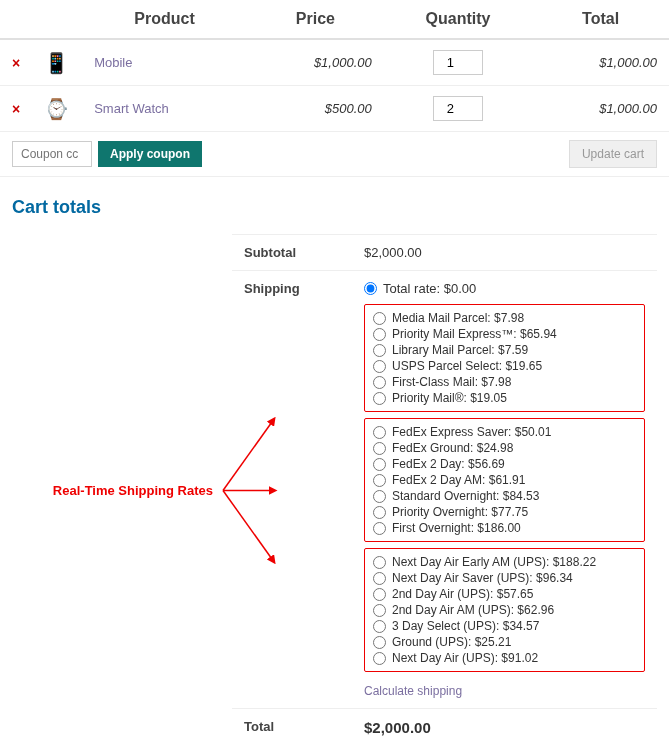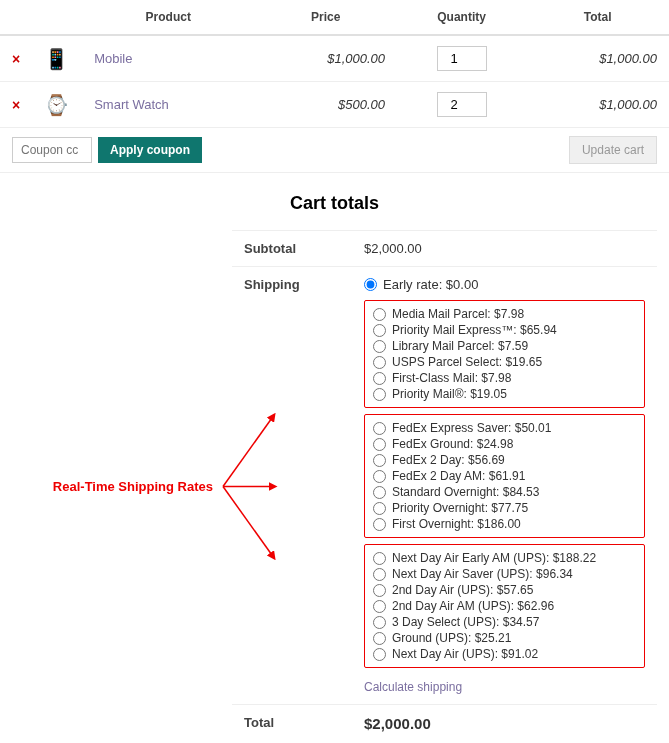--- a/index.html
+++ b/index.html
@@ -1,41 +1,41 @@
 <!DOCTYPE html>
 <html><head>
   <meta charset="utf-8">
   <style>
     * { box-sizing: border-box; margin: 0; padding: 0; }
     body { font-family: Arial, sans-serif; font-size: 13px; color: #333; background: #fff; width: 669px; min-height: 743px; }
 
     
     .cart-table { width: 100%; border-collapse: collapse; }
-    .cart-table th { padding: 10px 12px; border-bottom: 2px solid #e0e0e0; font-weight: bold; color: #444; font-size: 12px; }
+    .cart-table th { padding: 10px 12px; border-bottom: 2px solid #e0e0e0; font-weight: bold; color: #444; font-size: 16px; }
     .cart-table td { padding: 10px 12px; border-bottom: 1px solid #eee; vertical-align: middle; }
     .cart-table th.col-product { text-align: center; }
     .cart-table th.col-price { text-align: center; }
     .cart-table th.col-quantity { text-align: center; }
     .cart-table th.col-total { text-align: center; }
     .remove-icon { color: #cc0000; font-weight: bold; font-size: 14px; cursor: pointer; }
     .product-icon { font-size: 20px; color: #555; }
     .product-link { color: #7b6fa0; text-decoration: none; }
     .qty-input { width: 50px; border: 1px solid #ccc; padding: 4px; text-align: center; font-size: 13px; }
     .price-cell { text-align: right; font-style: italic; }
 
     
     .coupon-row { display: flex; align-items: center; padding: 8px 12px; border-bottom: 1px solid #eee; gap: 6px; justify-content: space-between; }
     .coupon-left { display: flex; gap: 6px; align-items: center; }
     .coupon-input { border: 1px solid #ccc; padding: 5px 8px; font-size: 12px; color: #aaa; width: 80px; }
     .btn-coupon { background: #0f766e; color: #fff; border: none; padding: 6px 12px; font-size: 12px; cursor: pointer; font-weight: bold; }
     .btn-update { background: #f0f0f0; color: #999; border: 1px solid #ddd; padding: 6px 12px; font-size: 12px; cursor: pointer; }
 
     
     .cart-totals-section { padding: 20px 12px 10px 12px; }
-    .cart-totals-title { text-align: center; font-size: 18px; font-weight: bold; color: #000000; margin-bottom: 16px; }
+    .cart-totals-title { text-align: left; font-size: 18px; font-weight: bold; color: #0369a1; margin-bottom: 16px; }
 
     .totals-table { width: 100%; border-collapse: collapse; margin-left: auto; margin-right: auto; }
     .totals-table td { padding: 10px 12px; border-top: 1px solid #eee; vertical-align: top; }
     .totals-table td:first-child { font-weight: bold; width: 120px; color: #444; }
     .totals-table td:last-child { color: #333; }
     .flat-rate-row { margin-bottom: 8px; }
 
     .shipping-group { border: 1.5px solid #e00; border-radius: 2px; padding: 6px 8px; margin-bottom: 6px; }
     .shipping-option { display: flex; align-items: center; gap: 6px; margin-bottom: 2px; font-size: 12px; color: #333; }
     .shipping-option:last-child { margin-bottom: 0; }
@@ -120,21 +120,21 @@
             <td>Subtotal</td>
             <td>$2,000.00</td>
           </tr>
           <tr>
             <td>Shipping</td>
             <td>
               
               <div class="flat-rate-row">
                 <label style="display:flex;align-items:center;gap:6px;font-size:13px;">
                   <input type="radio" name="shipping" checked="" style="">
-                  <span>Early rate: $0.00</span>
+                  <span>Total rate: $0.00</span>
                 </label>
               </div>
 
               
               <div class="shipping-group" id="usps-group">
                   <div class="shipping-option">
                     <input type="radio" name="shipping" style="">
                     <span>Media Mail Parcel: $7.98</span>
                   </div>
                   <div class="shipping-option">

